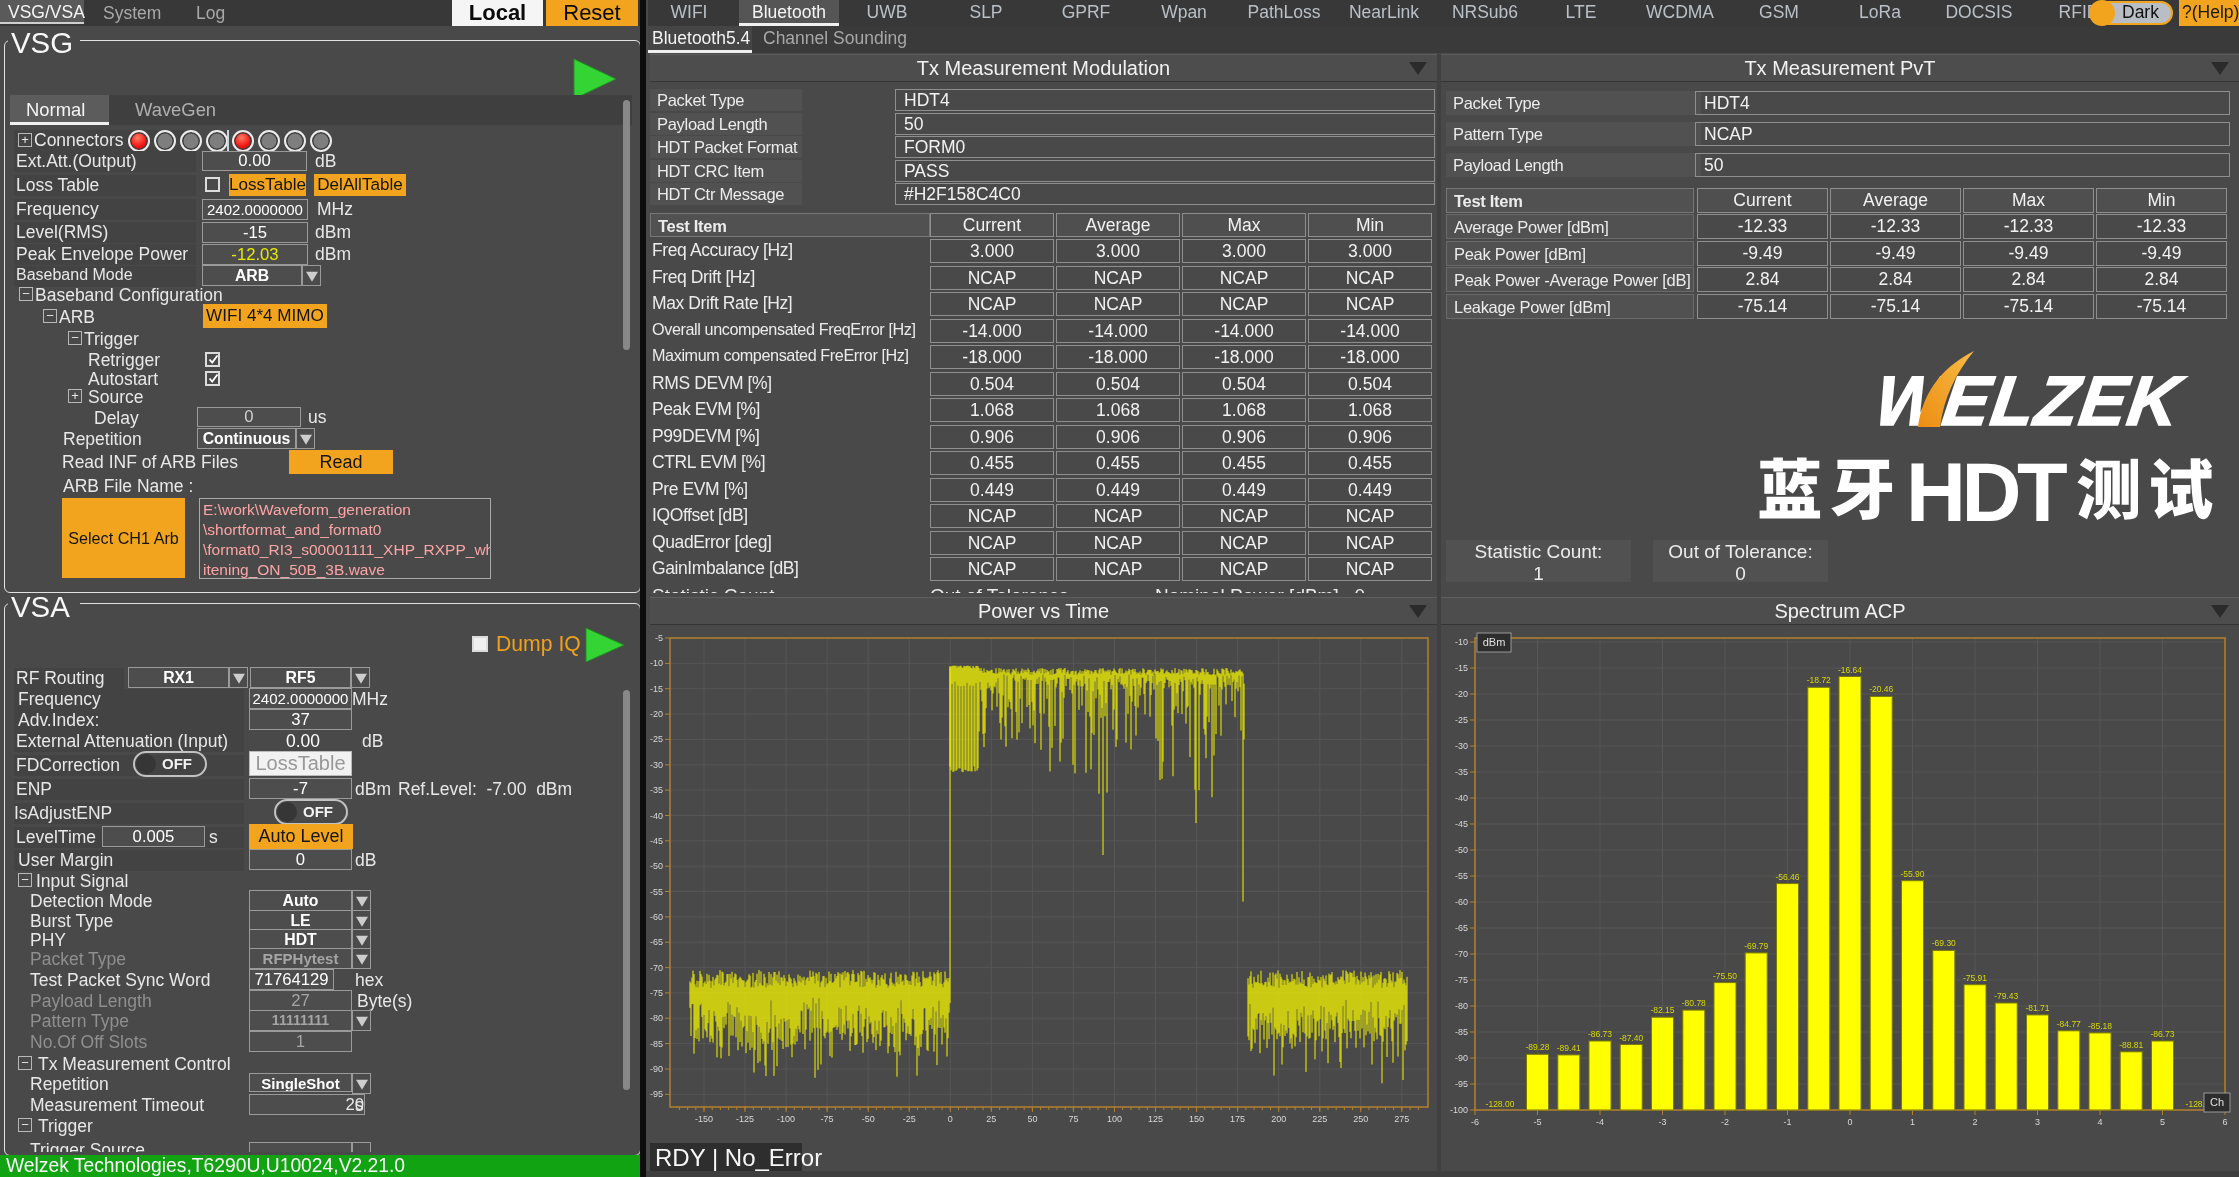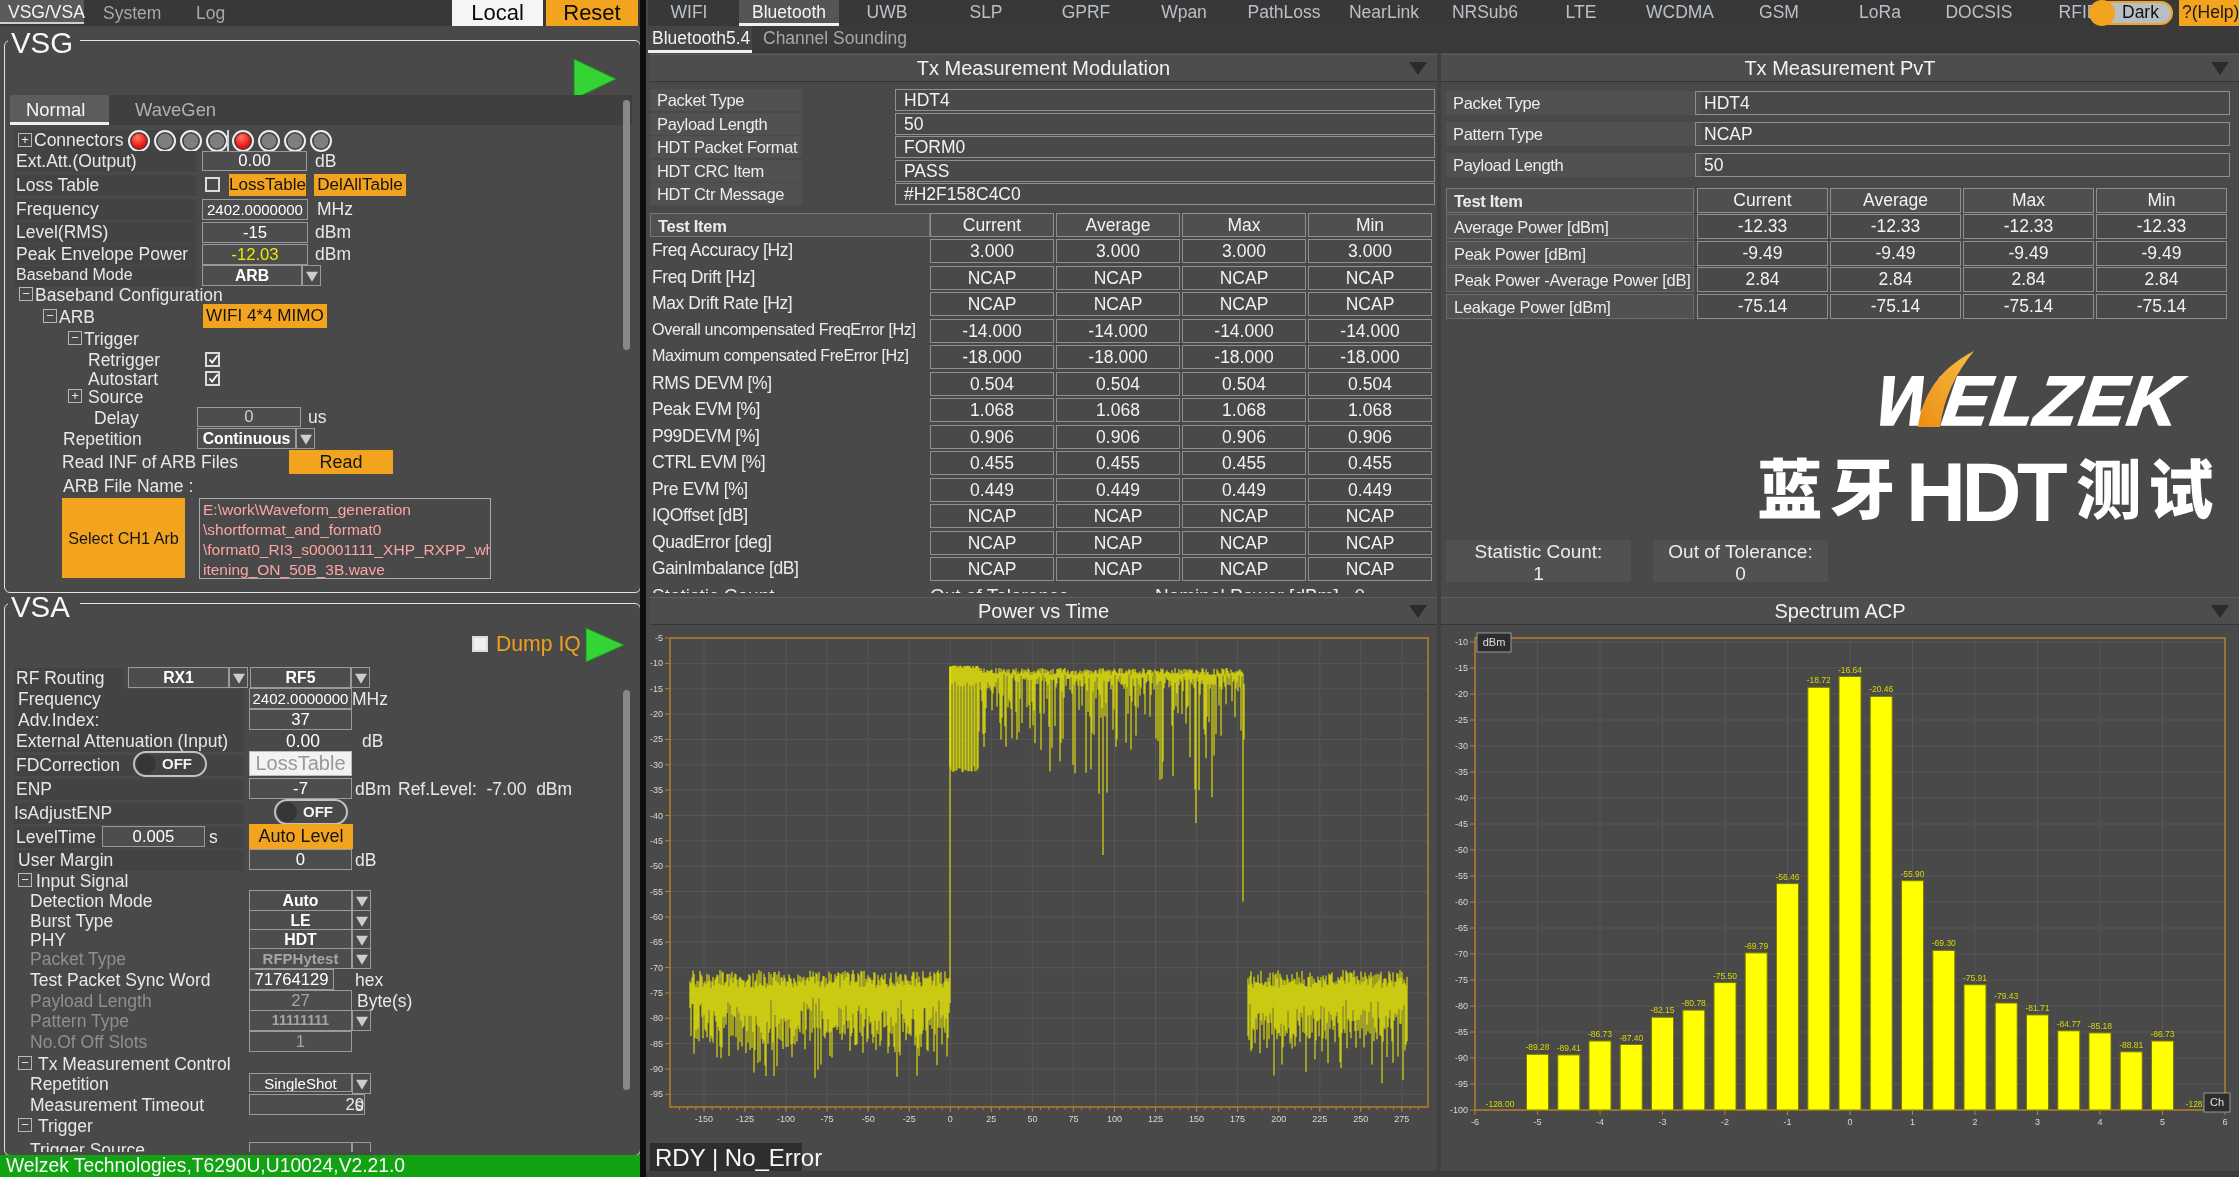--- a/index.html
+++ b/index.html
@@ -7,21 +7,21 @@
 .orb{background:#f2a41f;color:#151515;text-align:center}
 .hdr{background:#4d4d4d;border-top:1px solid #5e5e5e;border-bottom:1px solid #353535;color:#f2f2f2;text-align:center;font-size:20px;box-sizing:border-box}
 .cell{border:1px solid #8f8f8f;box-sizing:border-box;text-align:center;color:#f2f2f2;font-size:17.5px;overflow:hidden}
 .lcell{background:#515151;color:#ececec;font-size:16.5px;overflow:hidden;white-space:nowrap;letter-spacing:-0.3px}
 </style></head><body>
 <div class="ab " style="left:0px;top:0px;width:643px;height:26px;background:#383838"></div>
 <div class="ab " style="left:0px;top:0px;width:84px;height:24px;background:#5a5a5a;border-bottom:2px solid #cfcfcf;box-sizing:border-box"></div>
 <div class="ab" style="left:8px;top:2px;font-size:17.5px;color:#f5f5f5;font-weight:normal;white-space:nowrap;">VSG/VSA</div>
 <div class="ab" style="left:103px;top:3px;font-size:17.5px;color:#a8a8a8;font-weight:normal;white-space:nowrap;">System</div>
 <div class="ab" style="left:196px;top:3px;font-size:17.5px;color:#a8a8a8;font-weight:normal;white-space:nowrap;">Log</div>
-<div class="ab " style="left:452px;top:0px;width:91px;height:26px;background:#f5f5f5;color:#0a0a0a;text-align:center;font-weight:normal;font-size:22px;line-height:25px">Local</div>
+<div class="ab " style="left:452px;top:0px;width:91px;height:26px;background:#f5f5f5;color:#0a0a0a;text-align:center;font-weight:bold;font-size:22px;line-height:25px">Local</div>
 <div class="ab " style="left:546px;top:0px;width:92px;height:26px;background:#f2a41f;color:#0a0a0a;text-align:center;font-size:22px;line-height:25px">Reset</div>
 <div class="ab" style="left:4px;top:40px;width:635px;height:551px;border:1.5px solid #e2e2e2;border-radius:6px"></div>
 <div class="ab " style="left:8px;top:28px;width:72px;height:24px;background:#494949"></div>
 <div class="ab" style="left:11px;top:26px;font-size:29.4px;color:#f8f8f8;font-weight:normal;white-space:nowrap;">VSG</div>
 <svg class="ab" style="left:573px;top:58px" width="44" height="42">
     <polygon points="1,1 43,21.0 1,41" fill="#35d435" stroke="#1f8f1f" stroke-width="1"></polygon>
   </svg>
 <div class="ab " style="left:10px;top:95px;width:622px;height:30px;background:#3f3f3f"></div>
 <div class="ab " style="left:10px;top:95px;width:99px;height:30px;background:#5c5c5c;border-bottom:3px solid #f0f0f0;box-sizing:border-box"></div>
 <div class="ab" style="left:26px;top:99px;font-size:18.4px;color:#f5f5f5;font-weight:normal;white-space:nowrap;">Normal</div>
@@ -187,21 +187,21 @@
 <div class="ab" style="left:30px;top:1011px;font-size:17.5px;color:#8f8f8f;font-weight:normal;white-space:nowrap;">Pattern Type</div>
 <div class="ab inp" style="left:249px;top:1010px;width:103px;height:21px;font-size:14.1px;color:#a5a5a5;text-align:center;line-height:19px;font-weight:bold">11111111</div>
 <div class="ab" style="left:352px;top:1010px;width:19px;height:21px;background:#4b4b4b;border:1px solid #9a9a9a;box-sizing:border-box">
     <div style="position:absolute;left:50%;top:50%;transform:translate(-50%,-42%);width:0;height:0;border-left:6px solid transparent;border-right:6px solid transparent;border-top:10px solid #cdcdcd"></div>
   </div>
 <div class="ab" style="left:30px;top:1032px;font-size:17.5px;color:#8f8f8f;font-weight:normal;white-space:nowrap;">No.Of Off Slots</div>
 <div class="ab inp" style="left:249px;top:1031px;width:103px;height:21px;font-size:16.7px;color:#a5a5a5;text-align:center;line-height:19px;">1</div>
 <div class="ab" style="left:18px;top:1056px;width:14px;height:14px;border:1px solid #b8b8b8;box-sizing:border-box;color:#e8e8e8;font-size:13px;line-height:11px;text-align:center">−</div>
 <div class="ab" style="left:38px;top:1054px;font-size:17.5px;color:#e8e8e8;font-weight:normal;white-space:nowrap;">Tx Measurement Control</div>
 <div class="ab" style="left:30px;top:1074px;font-size:17.5px;color:#e8e8e8;font-weight:normal;white-space:nowrap;">Repetition</div>
-<div class="ab inp" style="left:249px;top:1073px;width:103px;height:19px;font-size:15.0px;color:#fff;text-align:center;line-height:19px;font-weight:normal">SingleShot</div>
+<div class="ab inp" style="left:249px;top:1073px;width:103px;height:19px;font-size:15.0px;color:#fff;text-align:center;line-height:19px;font-weight:bold">SingleShot</div>
 <div class="ab" style="left:352px;top:1073px;width:19px;height:21px;background:#4b4b4b;border:1px solid #9a9a9a;box-sizing:border-box">
     <div style="position:absolute;left:50%;top:50%;transform:translate(-50%,-42%);width:0;height:0;border-left:6px solid transparent;border-right:6px solid transparent;border-top:10px solid #cdcdcd"></div>
   </div>
 <div class="ab" style="left:30px;top:1095px;font-size:17.5px;color:#e8e8e8;font-weight:normal;white-space:nowrap;">Measurement Timeout</div>
 <div class="ab inp" style="left:249px;top:1094px;width:116px;height:21px;font-size:16.7px;color:#e5e5e5;text-align:right;line-height:19px;">20</div>
 <div class="ab" style="left:355px;top:1095px;font-size:17.5px;color:#e8e8e8;font-weight:normal;white-space:nowrap;">s</div>
 <div class="ab" style="left:18px;top:1118px;width:14px;height:14px;border:1px solid #b8b8b8;box-sizing:border-box;color:#e8e8e8;font-size:13px;line-height:11px;text-align:center">−</div>
 <div class="ab" style="left:38px;top:1116px;font-size:17.5px;color:#e8e8e8;font-weight:normal;white-space:nowrap;">Trigger</div>
 <div class="ab" style="left:30px;top:1140px;width:560px;height:12px;overflow:hidden">
     <div style="position:absolute;left:0;top:0;font-size:17.5px;color:#e8e8e8">Trigger Source</div>

